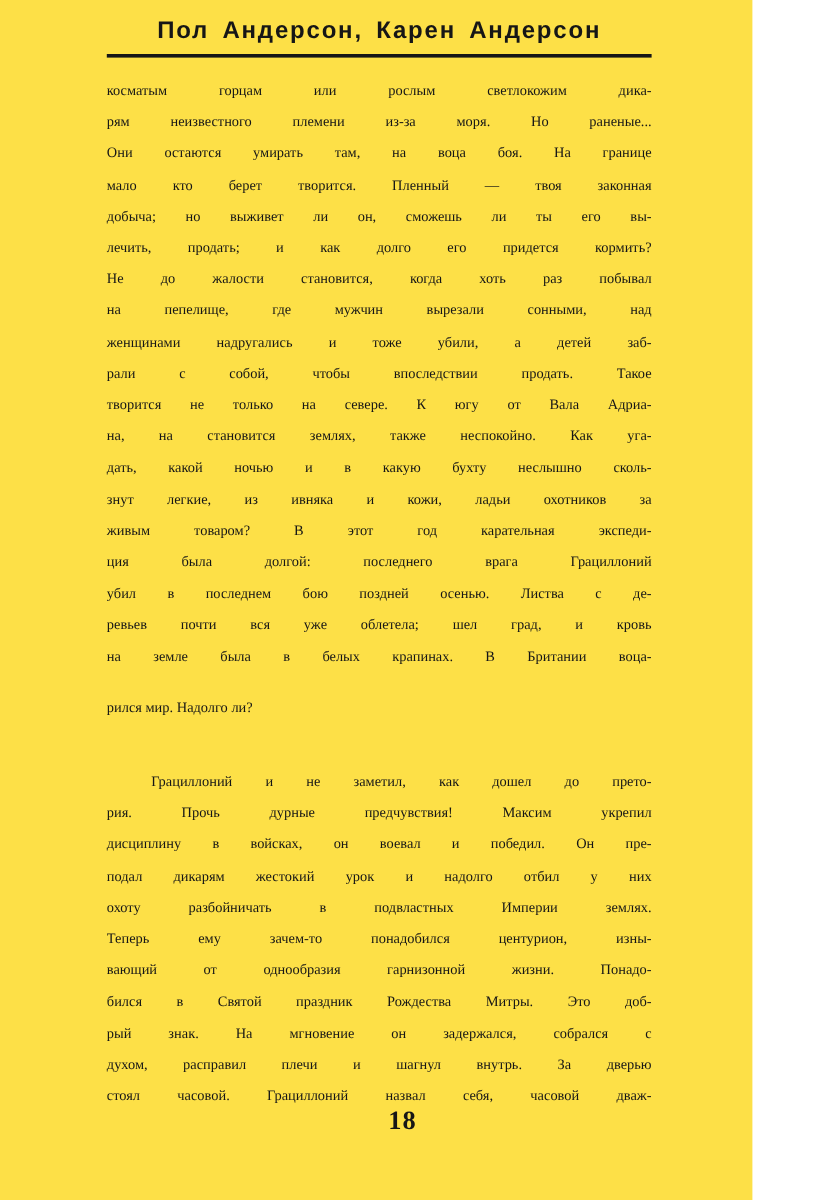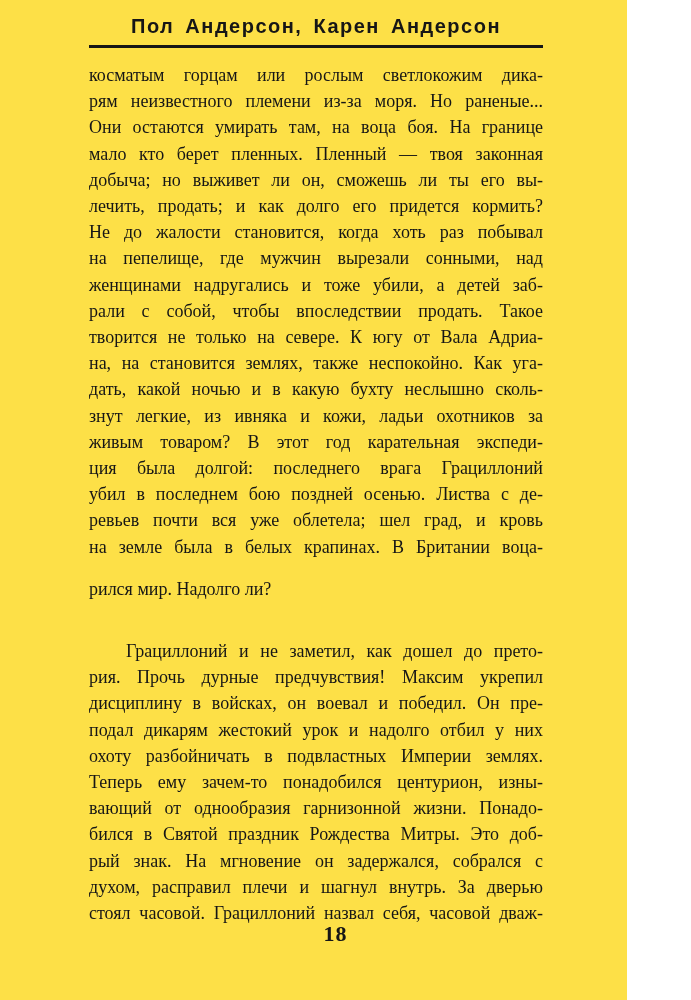--- a/index.html
+++ b/index.html
@@ -34,21 +34,21 @@
     margin-top: 7px;
     height: 3px;
     background: #161616;
   }
   .body-text {
     position: absolute;
     top: 62px;
     left: 89px;
     right: 84px;
     font-family: "Liberation Serif", serif;
-    font-size: 18px;
+    font-size: 12px;
     line-height: 26.2px;
     color: #161616;
   }
   .paragraph { margin: 0; }
   .line {
     text-align: justify;
     text-align-last: justify;
   }
   .line.flush-last {
     text-align-last: left;
@@ -81,21 +81,21 @@
   <div class="header">
     <div class="running-title">Пол Андерсон, Карен Андерсон</div>
     <div class="header-rule"></div>
   </div>
 
   <div class="body-text">
       <div class="paragraph">
         <div class="line">косматым горцам или рослым светлокожим дика-</div>
         <div class="line">рям неизвестного племени из-за моря. Но раненые...</div>
         <div class="line">Они остаются умирать там, на воца боя. На границе</div>
-        <div class="line">мало кто берет пленных. Пленный — твоя законная</div>
+        <div class="line">мало кто берет творится. Пленный — твоя законная</div>
         <div class="line">добыча; но выживет ли он, сможешь ли ты его вы-</div>
         <div class="line">лечить, продать; и как долго его придется кормить?</div>
         <div class="line">Не до жалости становится, когда хоть раз побывал</div>
         <div class="line">на пепелище, где мужчин вырезали сонными, над</div>
         <div class="line">женщинами надругались и тоже убили, а детей заб-</div>
         <div class="line">рали с собой, чтобы впоследствии продать. Такое</div>
         <div class="line">творится не только на севере. К югу от Вала Адриа-</div>
         <div class="line">на, на становится землях, также неспокойно. Как уга-</div>
         <div class="line">дать, какой ночью и в какую бухту неслышно сколь-</div>
         <div class="line">знут легкие, из ивняка и кожи, ладьи охотников за</div>

